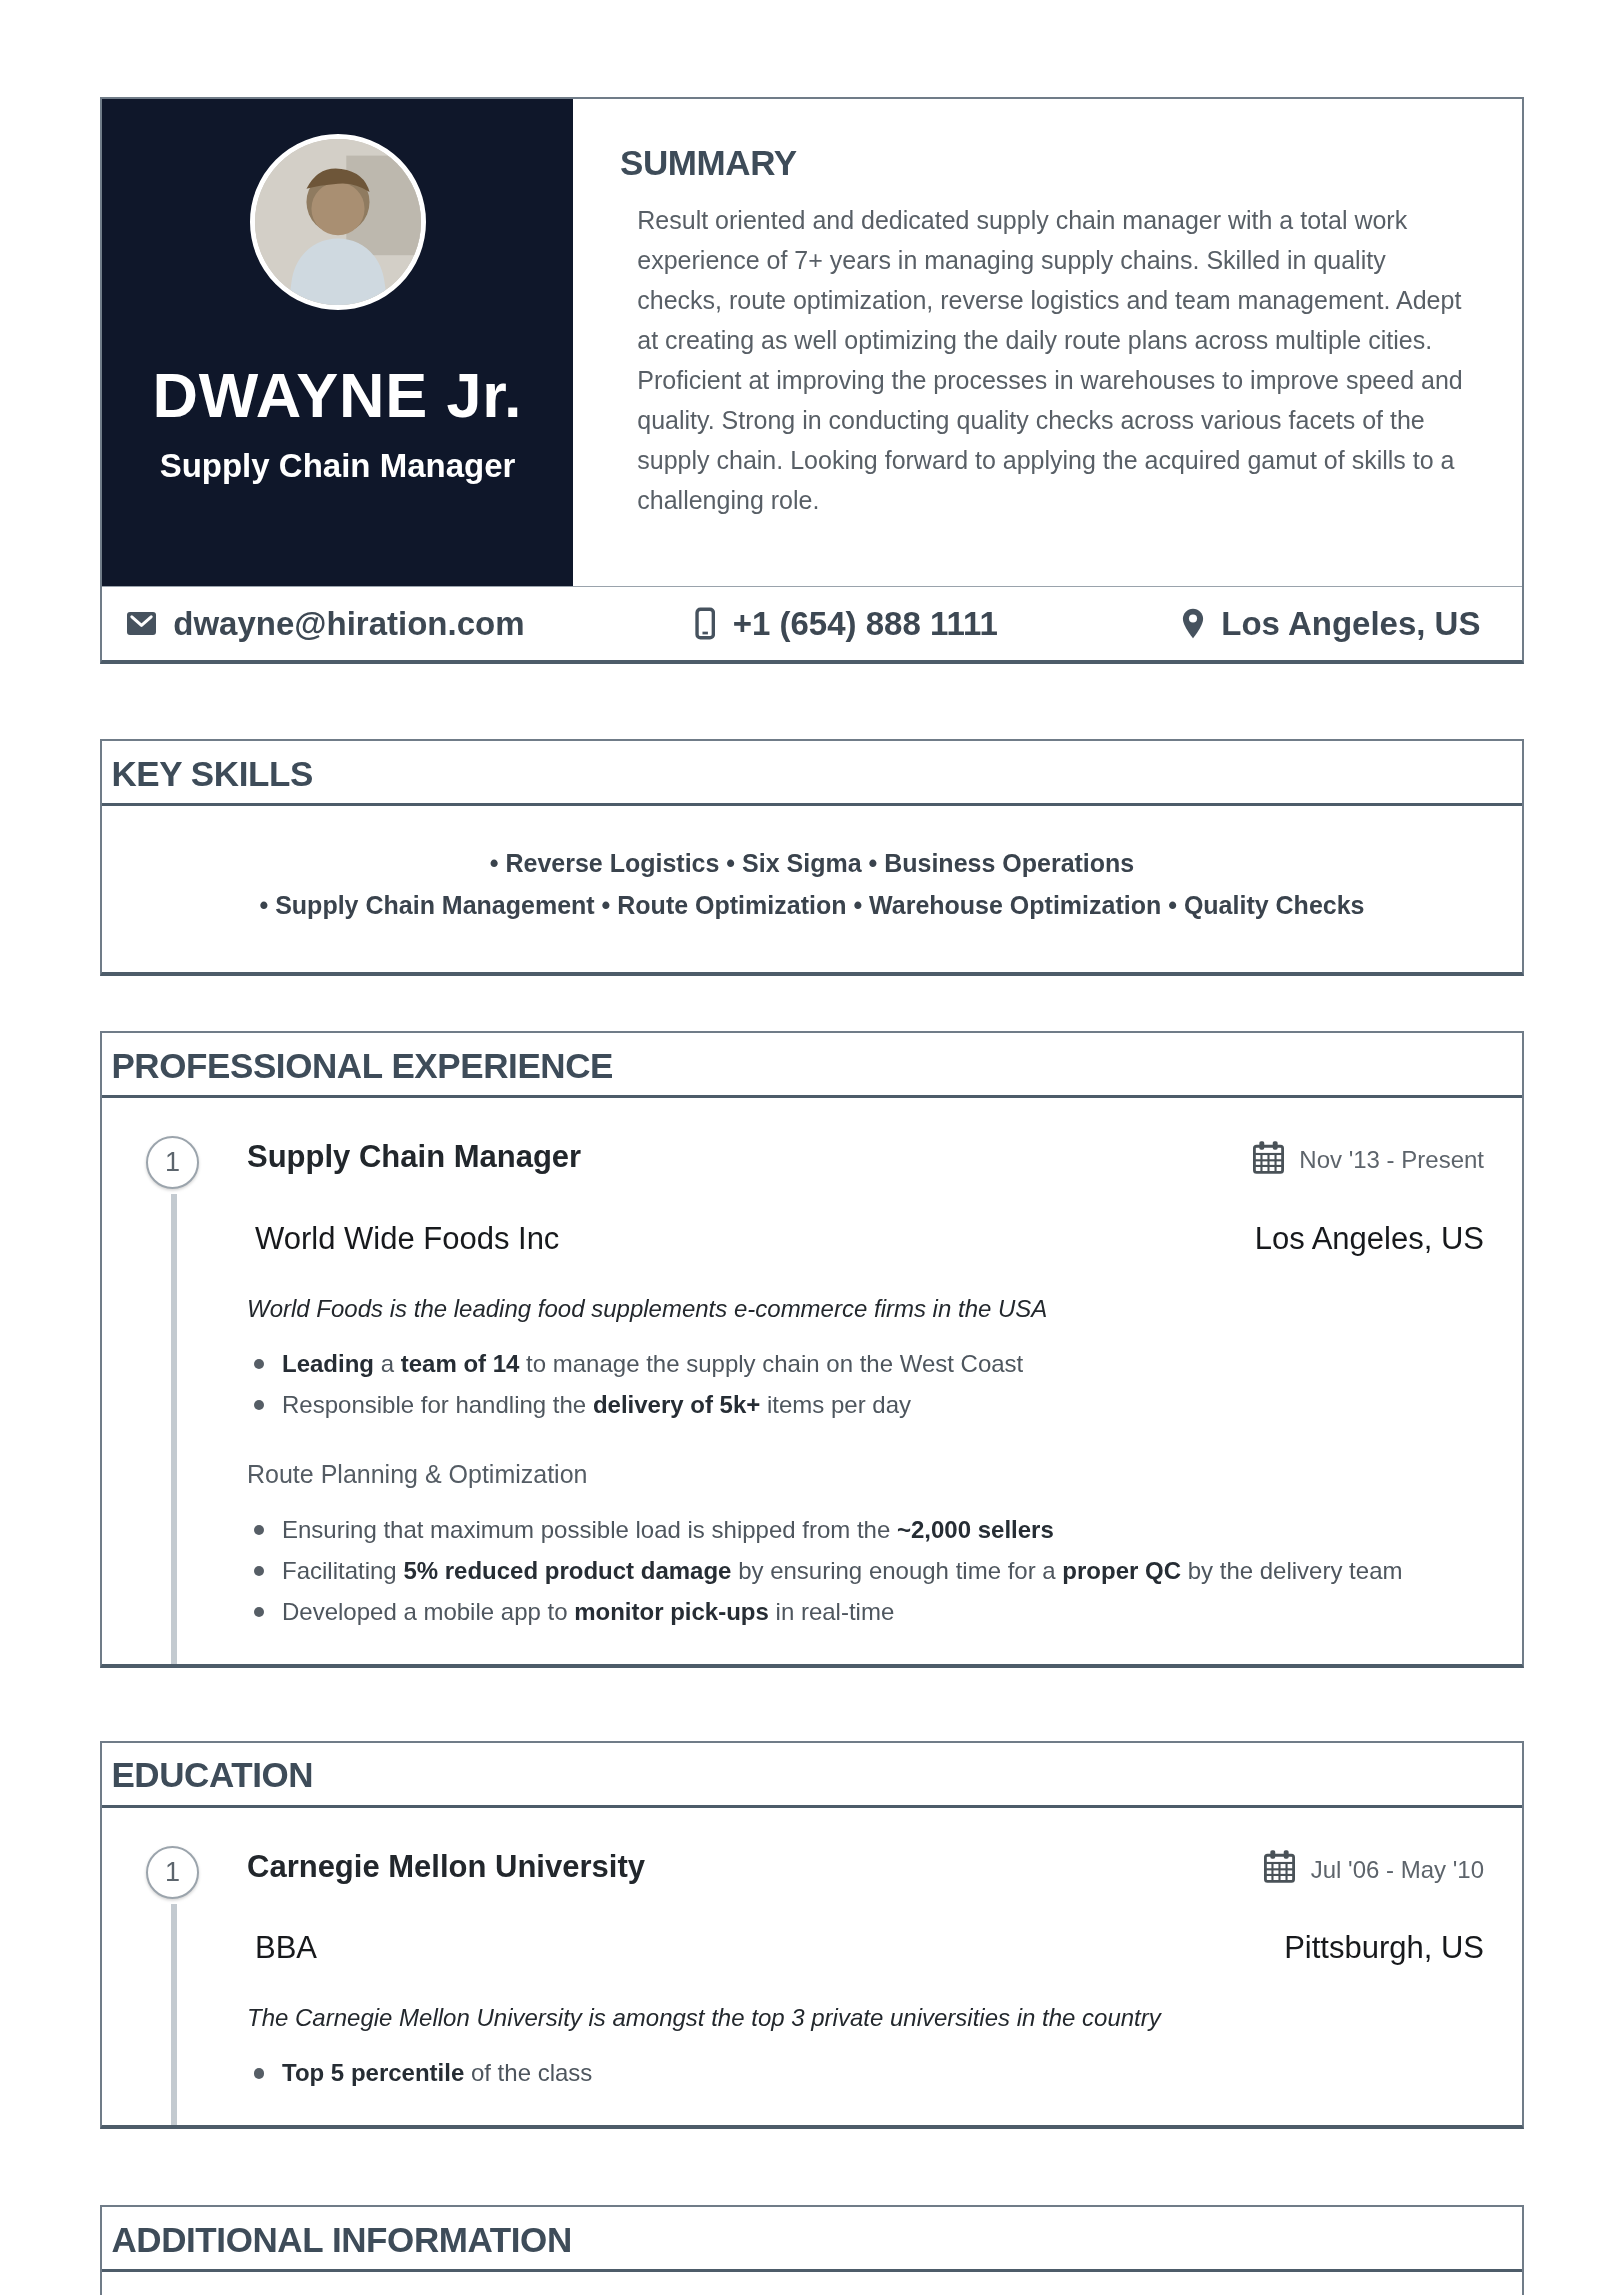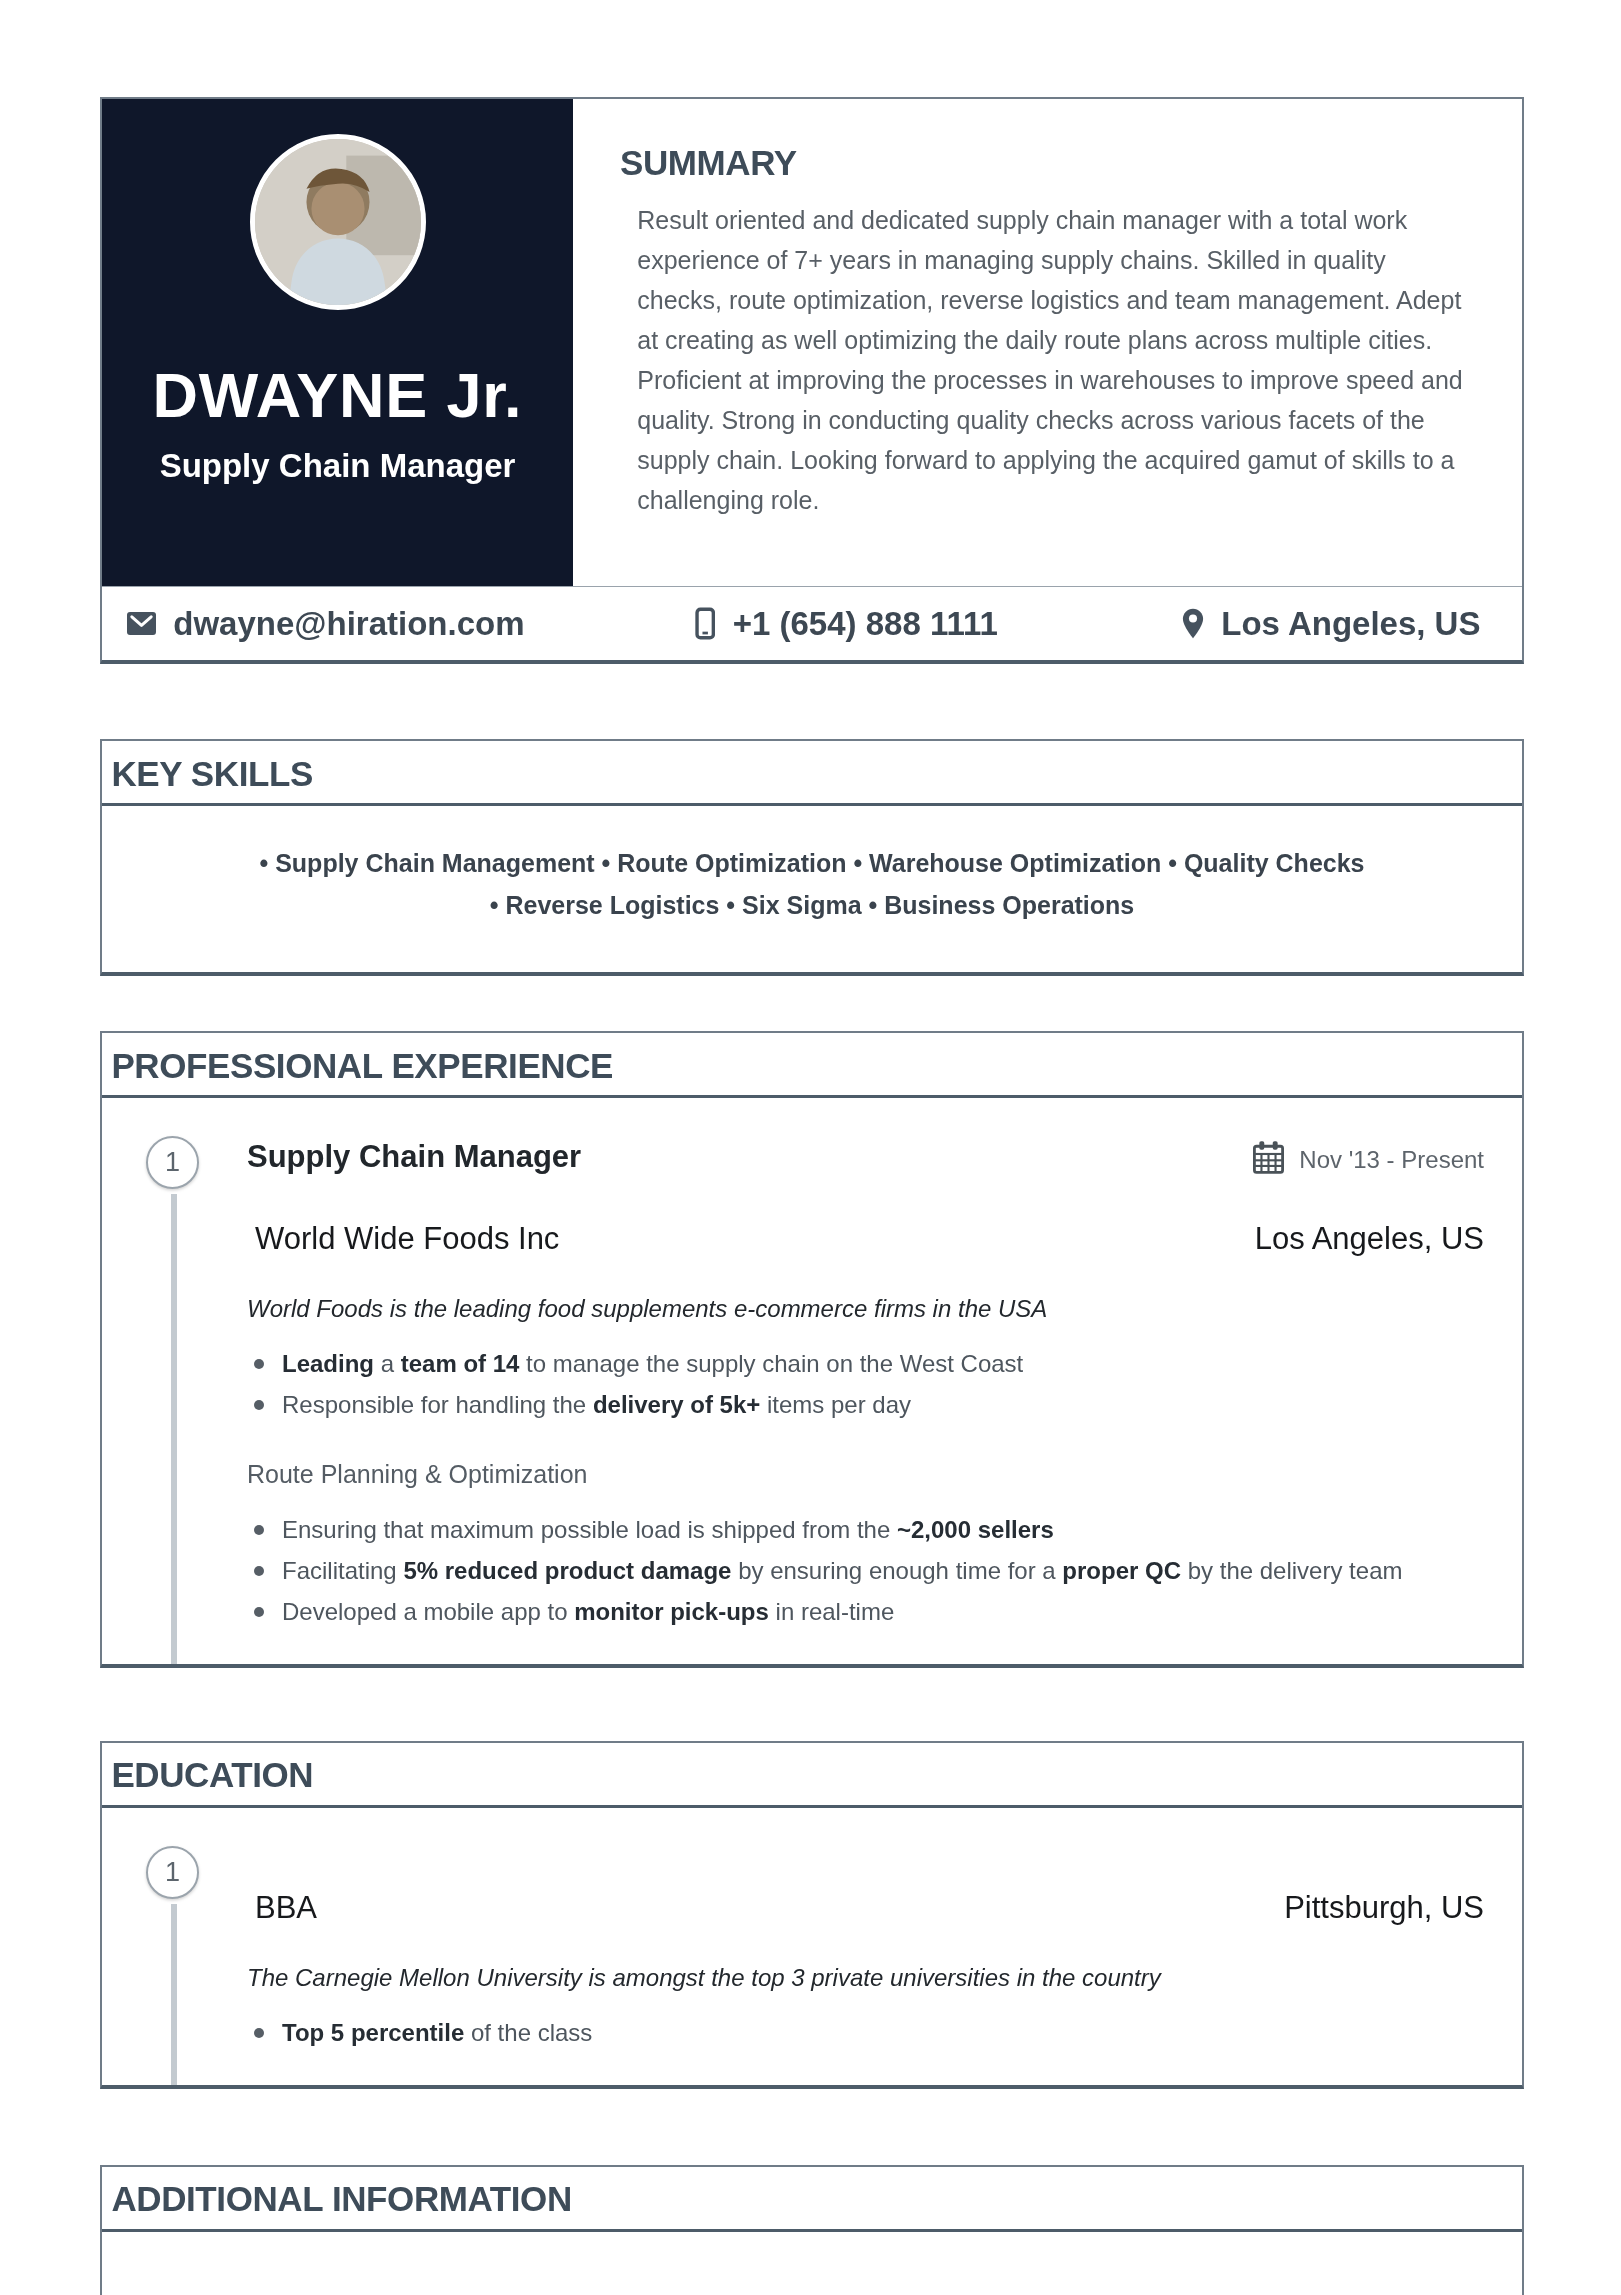--- a/index.html
+++ b/index.html
@@ -135,22 +135,22 @@
           </svg>
         </span>
         <span>Los Angeles, US</span>
       </div>
     </div>
   </div>
 
   <section class="box sec-skills">
     <h2 class="sec-title">KEY SKILLS</h2>
     <div class="skills-body">
+      <div class="skills-line">• Reverse Logistics • Six Sigma • Business Operations</div>
       <div class="skills-line">• Supply Chain Management • Route Optimization • Warehouse Optimization •  Quality Checks</div>
-      <div class="skills-line">• Reverse Logistics • Six Sigma • Business Operations</div>
     </div>
   </section>
 
   <section class="box sec-exp">
     <h2 class="sec-title">PROFESSIONAL EXPERIENCE</h2>
     <div class="entry-body">
       <div class="tl-circle">1</div>
       <div class="tl-line"></div>
 
       <div class="row">
@@ -194,20 +194,39 @@
       </ul>
     </div>
   </section>
 
   <section class="box sec-edu">
     <h2 class="sec-title">EDUCATION</h2>
     <div class="entry-body">
       <div class="tl-circle">1</div>
       <div class="tl-line"></div>
 
+      <div class="row">
+        <div class="role">Carnegie Mellon University</div>
+        <div class="dates">
+          <span>
+            <svg width="31" height="33" viewBox="0 0 44 46">
+              <rect x="9" y="0" width="7" height="12" rx="2.5" fill="#4a5258"></rect>
+              <rect x="28" y="0" width="7" height="12" rx="2.5" fill="#4a5258"></rect>
+              <rect x="2" y="7" width="40" height="37" rx="3" fill="none" stroke="#4a5258" stroke-width="4"></rect>
+              <line x1="3" y1="18" x2="41" y2="18" stroke="#4a5258" stroke-width="3"></line>
+              <line x1="3" y1="27" x2="41" y2="27" stroke="#4a5258" stroke-width="3"></line>
+              <line x1="3" y1="35" x2="41" y2="35" stroke="#4a5258" stroke-width="3"></line>
+              <line x1="12" y1="19" x2="12" y2="43" stroke="#4a5258" stroke-width="3"></line>
+              <line x1="22" y1="19" x2="22" y2="43" stroke="#4a5258" stroke-width="3"></line>
+              <line x1="32" y1="19" x2="32" y2="43" stroke="#4a5258" stroke-width="3"></line>
+            </svg>
+          </span>
+          <span>Jul '06 -  May '10</span>
+        </div>
+      </div>
 
       <div class="row row-org">
         <div class="org">BBA</div>
         <div class="loc">Pittsburgh, US</div>
       </div>
 
       <div class="desc">The Carnegie Mellon University is amongst the top 3 private universities in the country</div>
 
       <ul class="blist">
         <li><strong>Top 5 percentile</strong> of the class</li>

